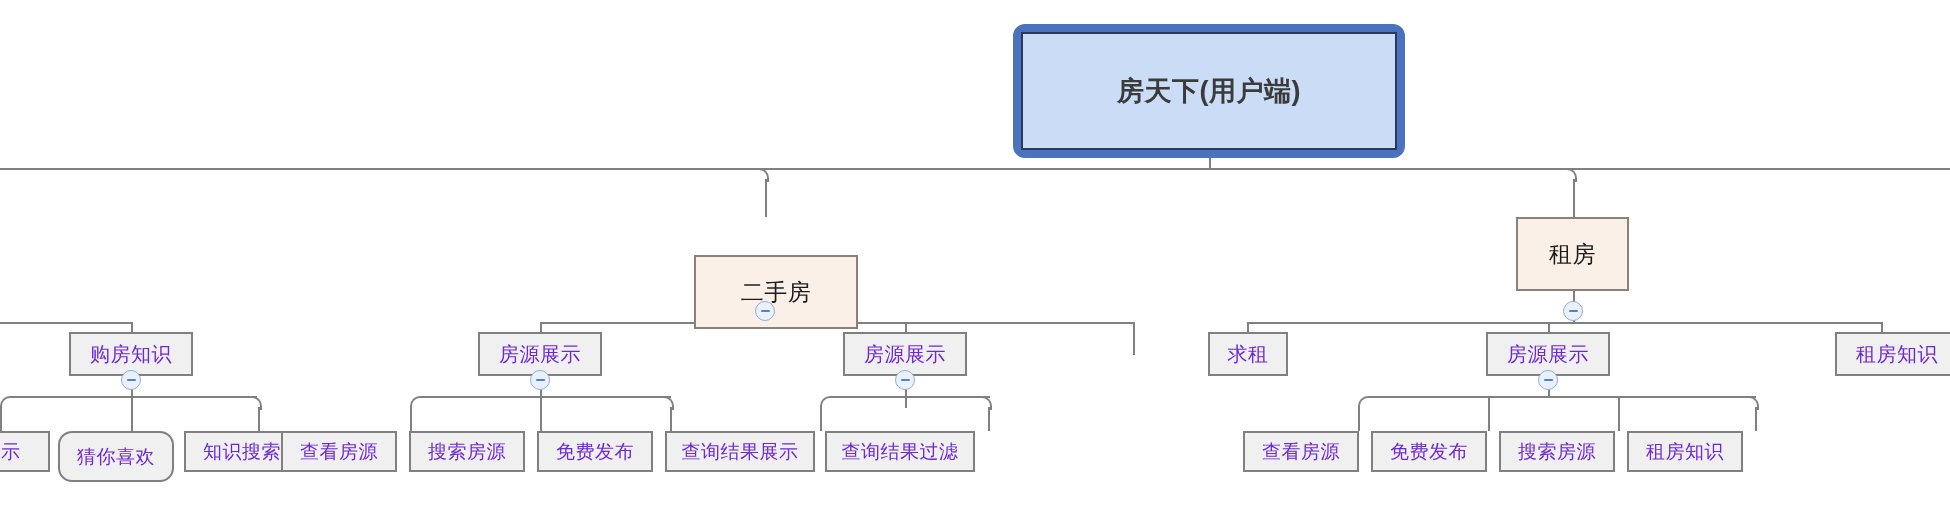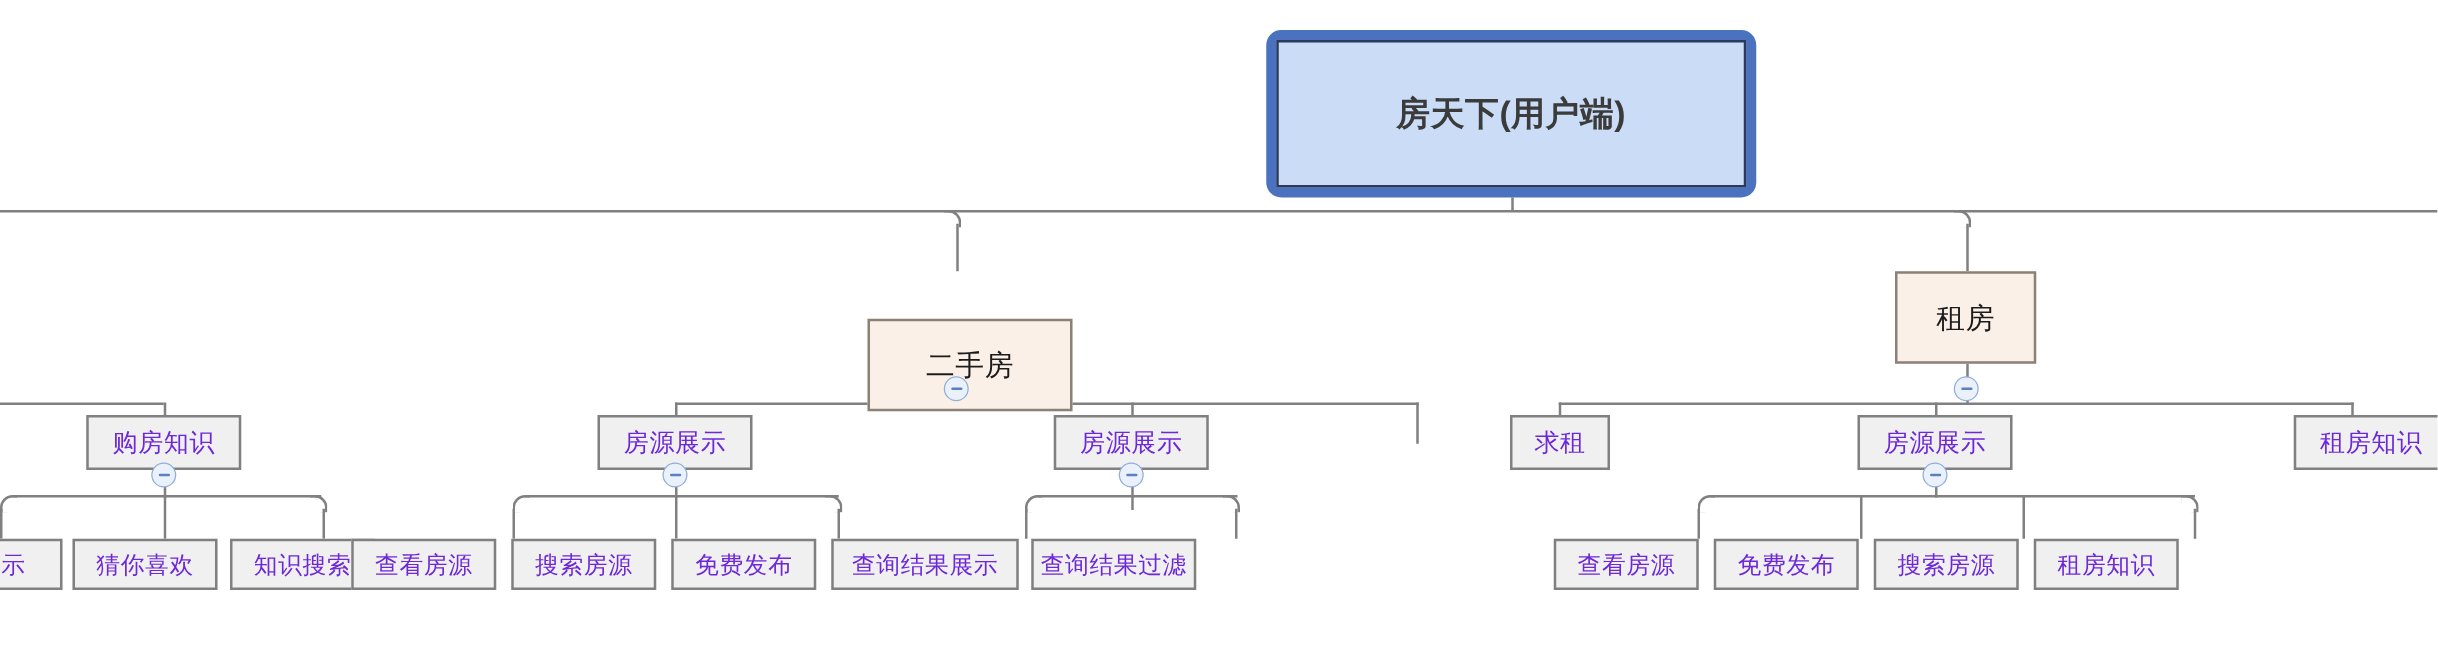--- a/index.html
+++ b/index.html
@@ -183,33 +183,33 @@
 
   <div class="node lv3" style="left:1486px;top:332px;width:124px;height:44px;">房源展示</div>
   <div class="toggle" style="left:1538px;top:370px;">
     <span class="bar"></span>
   </div>
 
   <div class="node lv3" style="left:1819px;top:332px;width:124px;height:44px;margin-left:16px;">租房知识</div>
 
   <div class="node lv4" style="left:-48px;top:431px;width:98px;height:41px;">展示</div>
 
-  <div class="node lv4" style="left:58px;top:431px;width:116px;height:41px;">猜你喜欢</div>
+  <div class="node lv4" style="left:58px;top:431px;width:116px;height:51px;border-radius:14px;">猜你喜欢</div>
 
   <div class="node lv4" style="left:184px;top:431px;width:116px;height:41px;">知识搜索</div>
 
   <div class="node lv4" style="left:281px;top:431px;width:116px;height:41px;">查看房源</div>
 
   <div class="node lv4" style="left:409px;top:431px;width:116px;height:41px;">搜索房源</div>
 
   <div class="node lv4" style="left:537px;top:431px;width:116px;height:41px;">免费发布</div>
 
   <div class="node lv4" style="left:665px;top:431px;width:150px;height:41px;">查询结果展示</div>
 
-  <div class="node lv4" style="left:825px;top:431px;width:132px;height:41px;">查询结果过滤</div>
+  <div class="node lv4" style="left:825px;top:431px;width:150px;height:41px;">查询结果过滤</div>
 
   <div class="node lv4" style="left:1243px;top:431px;width:116px;height:41px;">查看房源</div>
 
   <div class="node lv4" style="left:1371px;top:431px;width:116px;height:41px;">免费发布</div>
 
   <div class="node lv4" style="left:1499px;top:431px;width:116px;height:41px;">搜索房源</div>
 
   <div class="node lv4" style="left:1627px;top:431px;width:116px;height:41px;">租房知识</div>
 
 </div>

